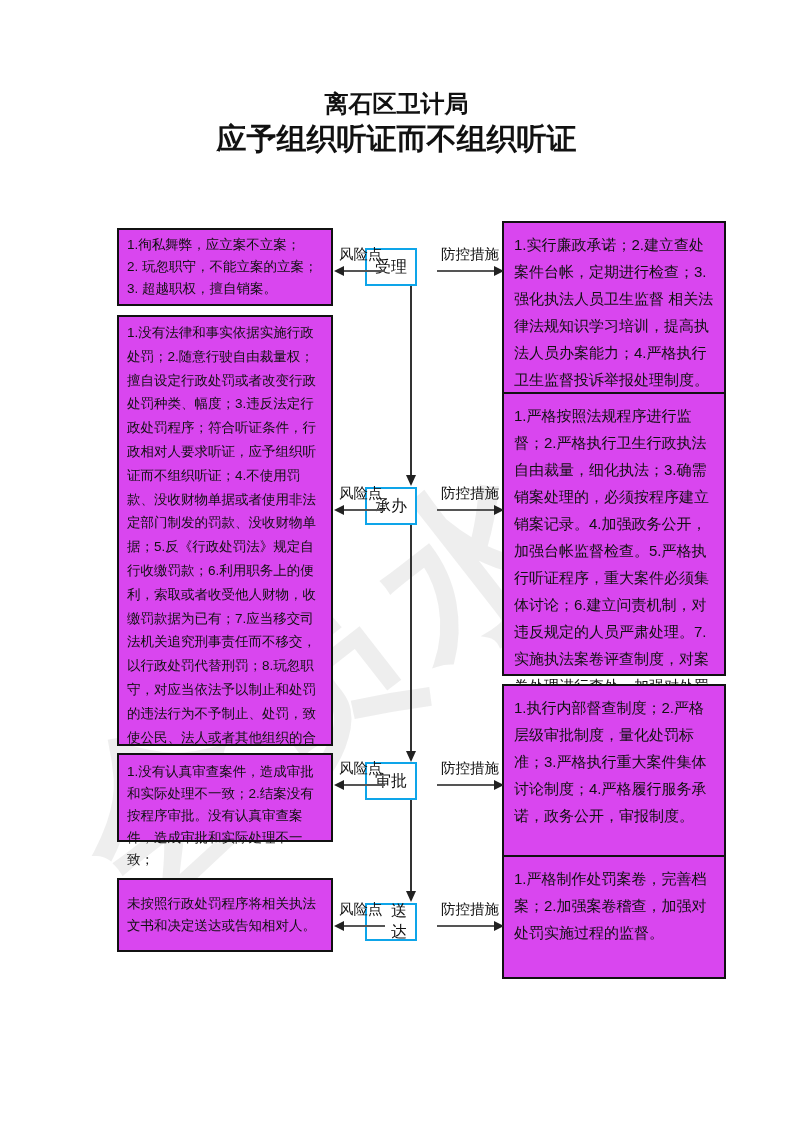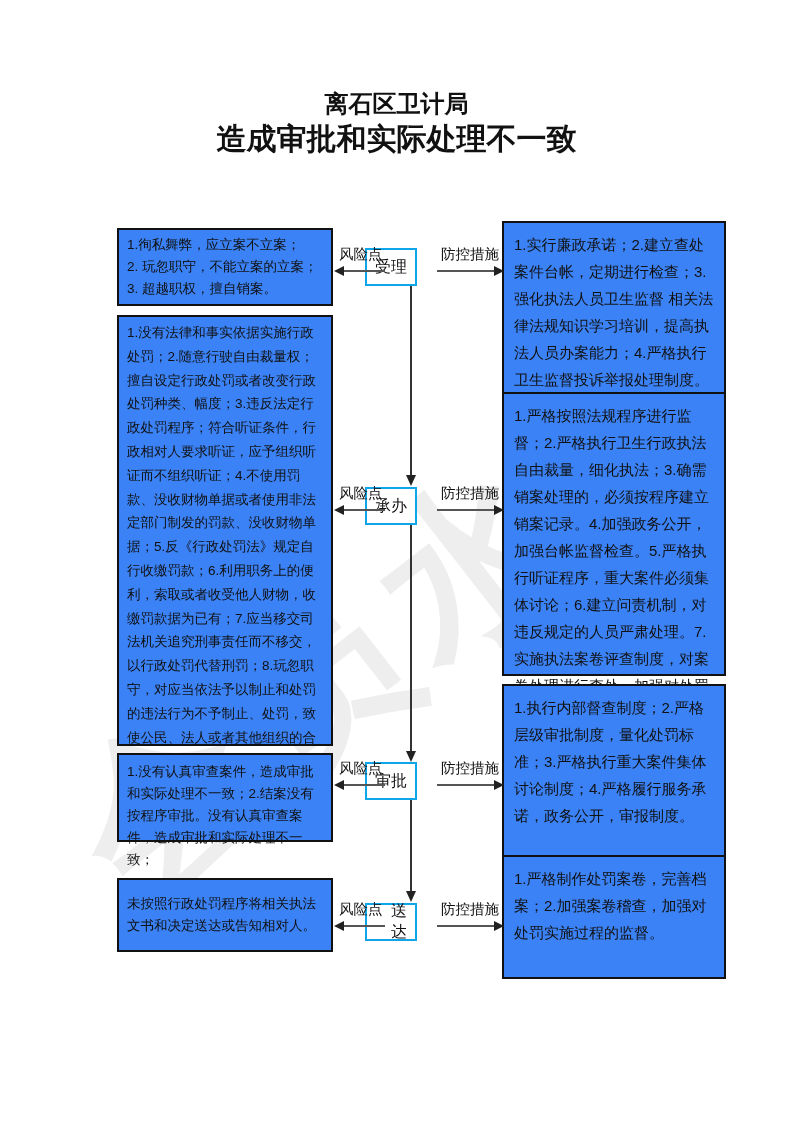--- a/index.html
+++ b/index.html
@@ -18,21 +18,21 @@
     pointer-events:none; white-space:nowrap;
     font-family:"Liberation Sans","DejaVu Sans",sans-serif;
   }
   .title-wrap { position:absolute; top:88px; left:0; width:793px; text-align:center;
     font-family:"Liberation Serif","DejaVu Serif",serif; font-weight:bold; }
   .title-line1 { font-size:24px; line-height:32px; }
   .title-line2 { font-size:30px; line-height:38px; }
 
   .box {
     position:absolute; box-sizing:border-box;
-    border:2px solid #111; background:#3b82f6;
+    border:2px solid #111; background:#d946ef;
   }
   .risk-box   { left:117px; width:216px; font-size:13.5px; }
   .ctrl-box   { left:502px; width:224px; font-size:15px; line-height:27px; padding:8px 10px; }
   .box-l1 { top:228px; height:78px;  display:flex; align-items:center; padding:4px 8px; line-height:22px; white-space:pre-line; }
   .box-l2 { top:315px; height:431px; padding:4px 8px; line-height:23.8px; }
   .box-l3 { top:753px; height:89px; padding:6px 8px; line-height:22px; }
   .box-l4 { top:878px; height:74px;  display:flex; align-items:center; padding:21px 8px; line-height:22px; }
   .box-r1 { top:221px; height:194px; }
   .box-r2 { top:392px; height:284px; }
   .box-r3 { top:684px; height:206px; }
@@ -66,21 +66,21 @@
 </style>
 </head>
 <body>
 
 <div class="page">
 
   <div class="watermark">会员水印</div>
 
   <div class="title-wrap">
     <div class="title-line1">离石区卫计局</div>
-    <div class="title-line2">造成审批和实际处理不一致</div>
+    <div class="title-line2">应予组织听证而不组织听证</div>
   </div>
 
   <div class="box risk-box box-l1">1.徇私舞弊，应立案不立案；
 2. 玩忽职守，不能立案的立案；
 3. 超越职权，擅自销案。</div>
   <div class="node node-1">受理</div>
   <div class="box ctrl-box box-r1">1.实行廉政承诺；2.建立查处案件台帐，定期进行检查；3.强化执法人员卫生监督 相关法律法规知识学习培训，提高执法人员办案能力；4.严格执行卫生监督投诉举报处理制度。</div>
   <div class="flow-label risk-label lbl-1">风险点</div>
   <div class="flow-label ctrl-label lbl-1">防控措施</div>
   <div class="h-arrow h-left ha-1">

